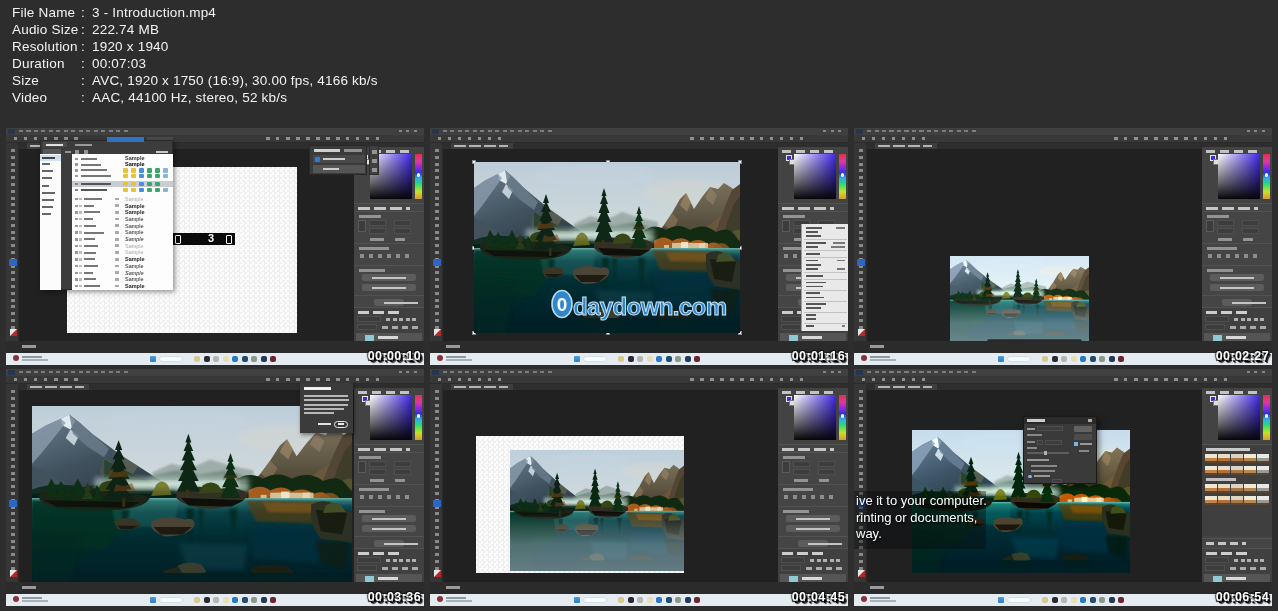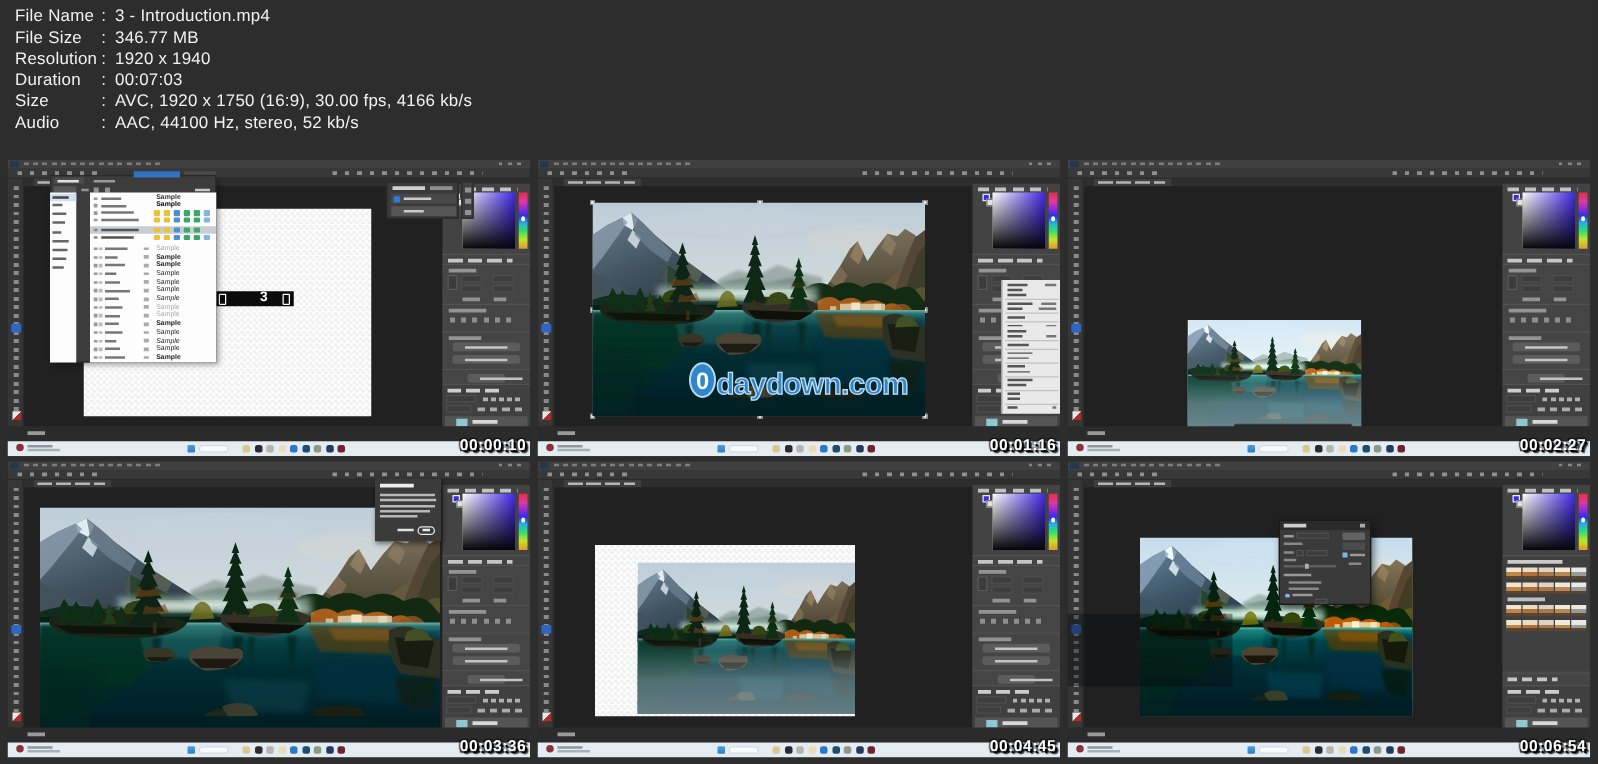--- a/index.html
+++ b/index.html
@@ -47,25 +47,25 @@
 .tk .ic{position:absolute;top:3px;width:6px;height:6px;border-radius:2px}
 .tk .obs{position:absolute;left:7px;top:2px;width:6px;height:6px;background:#8a3038;border-radius:3px}
 .tk .obs2{position:absolute;left:16px;top:3px;width:20px;height:1.5px;background:#8d99a1}
 .tk .obs3{position:absolute;left:16px;top:6px;width:26px;height:1.5px;background:#a7b1b8}
 .tk .tray{position:absolute;right:30px;top:4.5px;width:26px;height:3px;background:repeating-linear-gradient(90deg,#5f6c75 0 3px,rgba(0,0,0,0) 3px 6.5px)}
 .ts{position:absolute;right:3px;bottom:2px;font-weight:bold;font-size:12.5px;letter-spacing:.4px;color:#fff;text-shadow:1.5px 1.5px 0 #000,2.5px 2.5px 1px rgba(0,0,0,.85),-1px -1px 1px rgba(0,0,0,.6),1px -1px 1px rgba(0,0,0,.5),-1px 1px 1px rgba(0,0,0,.5)}
 .chk{background-image:conic-gradient(#f0f0f0 25%,#fdfdfd 0 50%,#f0f0f0 0 75%,#fdfdfd 0);background-size:5px 5px}
 </style></head><body>
 <div class="hdr">
   <div class="row"><span class="lab">File Name</span><span class="col">:</span><span class="val">3 - Introduction.mp4</span></div>
-  <div class="row"><span class="lab">File Size</span><span class="col">:</span><span class="val">346.77 MB</span></div>
+  <div class="row"><span class="lab">Audio Size</span><span class="col">:</span><span class="val">222.74 MB</span></div>
   <div class="row"><span class="lab">Resolution</span><span class="col">:</span><span class="val">1920 x 1940</span></div>
   <div class="row"><span class="lab">Duration</span><span class="col">:</span><span class="val">00:07:03</span></div>
   <div class="row"><span class="lab">Size</span><span class="col">:</span><span class="val">AVC, 1920 x 1750 (16:9), 30.00 fps, 4166 kb/s</span></div>
-  <div class="row"><span class="lab">Audio</span><span class="col">:</span><span class="val">AAC, 44100 Hz, stereo, 52 kb/s</span></div>
+  <div class="row"><span class="lab">Video</span><span class="col">:</span><span class="val">AAC, 44100 Hz, stereo, 52 kb/s</span></div>
 </div>
 <svg width="0" height="0" style="position:absolute">
 <defs>
 <linearGradient id="sky" x1="0" y1="0" x2="0" y2="1">
  <stop offset="0" stop-color="#bdcad3"></stop>
         <stop offset=".55" stop-color="#d3d9d8"></stop>
         <stop offset="1" stop-color="#ded9cd"></stop>
 </linearGradient>
 <linearGradient id="lm" x1="0" y1="0" x2=".7" y2="1">
  <stop offset="0" stop-color="#6d7c8a"></stop>
@@ -990,20 +990,21 @@
       <div style="position:absolute;left:20px;top:33.5px;width:3px;height:4.5px;background:#b0b0b0"></div>
       <div class="d" style="left:55px;top:33px;width:10px;height:2px;background:#888"></div>
       <div class="d" style="left:3px;top:42px;width:22px;height:2px;background:#999"></div>
       <div class="d" style="left:7px;top:47.5px;width:26px;height:2px;background:#888"></div>
       <div class="d" style="left:7px;top:52.5px;width:24px;height:2px;background:#888"></div>
       <div style="position:absolute;left:4px;top:57.5px;width:3.5px;height:3.5px;background:#7ab4e8;border-radius:2px"></div>
       <div class="d" style="left:10px;top:58px;width:16px;height:2px;background:#999"></div>
       <div class="fld" style="left:28px;top:62px;width:10px;height:4px"></div>
     </div>
     <div style="position:absolute;left:0px;top:122px;width:132px;height:58px;background:rgba(8,10,12,.4)"></div>
+    <div style="position:absolute;left:2px;top:124px;color:#fff;font-size:13px;line-height:16.5px;text-shadow:1px 1px 2px #000;font-family:'Liberation Sans',sans-serif">ive it to your computer.<br>rinting or documents,<br>way.</div>
     <div style="position:absolute;left:2px;top:226px;color:#333;font-size:9px">1</div>
     <div class="ctx"></div>
     <div class="sb"></div>
     <div class="tk">
       <div class="obs"></div>
       <div class="obs2"></div>
       <div class="obs3"></div>
       <div class="win"></div>
       <div class="srch"></div>
       <span class="ic" style="left:188px;background:#d8c890"></span>

